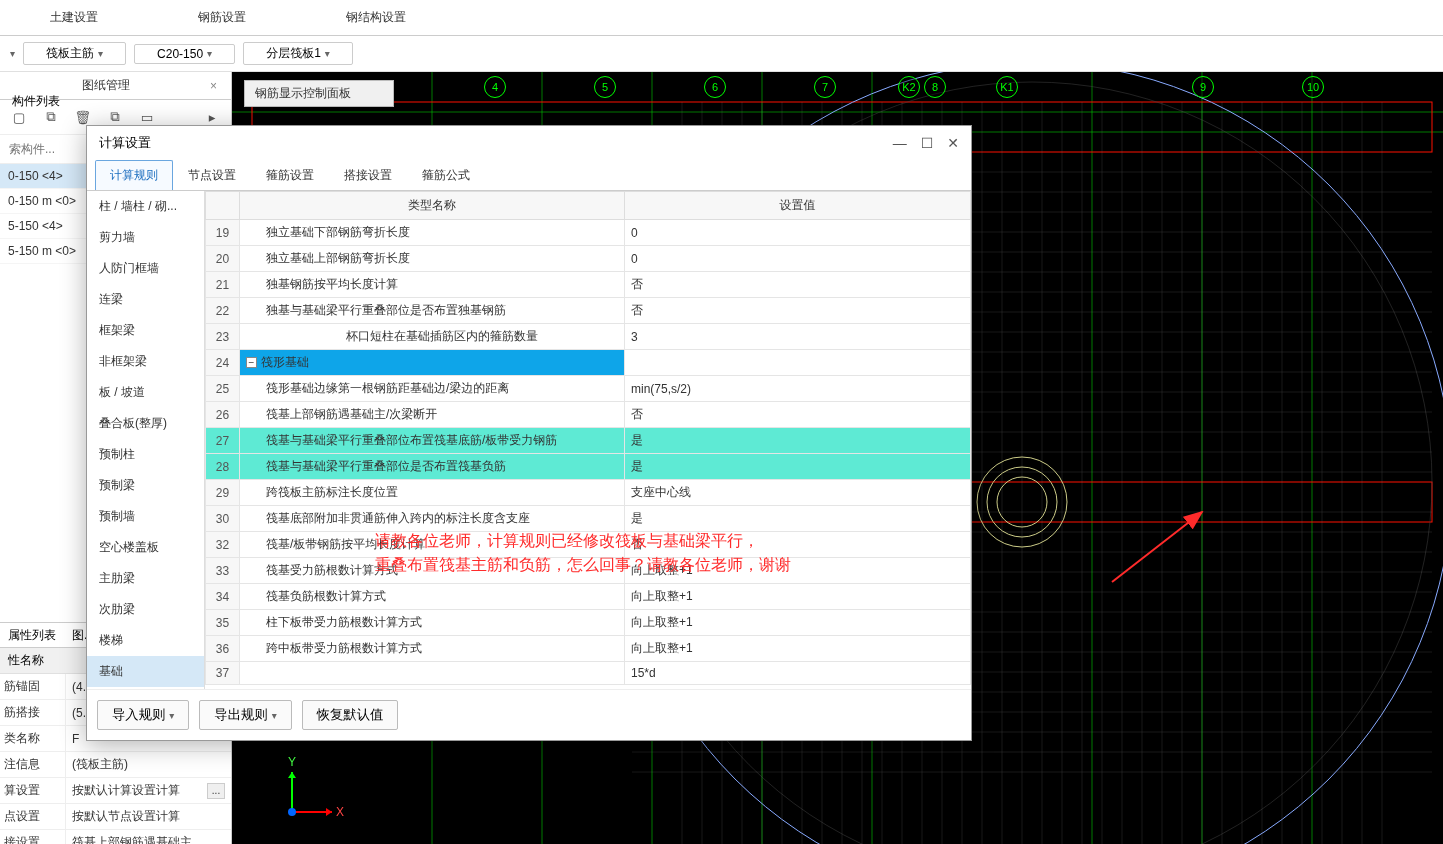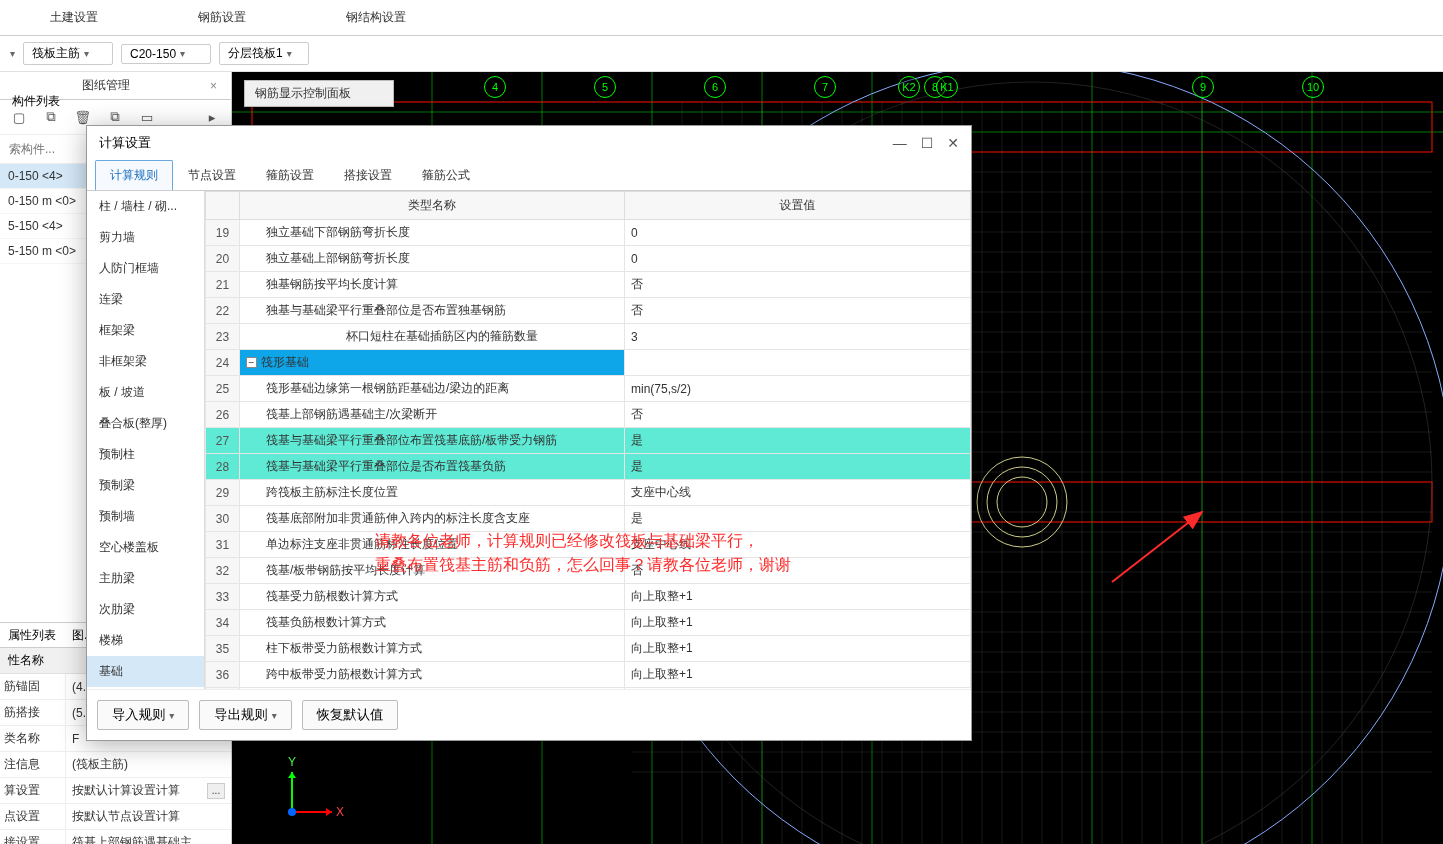--- a/index.html
+++ b/index.html
@@ -2,21 +2,21 @@
 <html><head>
 <meta charset="utf-8">
 <style>
 * { box-sizing: border-box; margin: 0; padding: 0; }
 body { font-family: "Microsoft YaHei", sans-serif; font-size: 12px; background: #fff; width: 1443px; height: 844px; overflow: hidden; position: relative; }
 
 .top-tabs { display: flex; border-bottom: 1px solid #ccc; height: 36px; align-items: center; }
 .top-tab { padding: 3px 50px; color: #333; }
 
 .dropdown-row { display: flex; gap: 8px; padding: 6px 10px; border-bottom: 1px solid #e0e0e0; height: 36px; align-items: center; }
-.dropdown { display: flex; align-items: center; gap: 4px; border: 1px solid #ccc; padding: 2px 8px; border-radius: 2px; min-width: 90px; background: #fff; }
+.dropdown { display: flex; align-items: center; gap: 4px; border: 1px solid #ccc; padding: 2px 22px; border-radius: 2px; min-width: 90px; background: #fff; }
 .chevron-down { font-size: 10px; color: #666; }
 
 .main-area { display: flex; height: calc(100% - 60px); }
 
 .left-panel { width: 232px; border-right: 1px solid #ccc; display: flex; flex-direction: column; }
 .left-tabs { display: flex; border-bottom: 1px solid #ccc; height: 28px; align-items: center; padding: 0 6px; gap: 10px; }
 .left-tab { padding: 4px 6px; color: #333; }
 .left-tab.active { color: #000; margin-top: 32px; }
 .close-x { margin-left: auto; padding: 0 8px; color: #888; cursor: pointer; }
 
@@ -228,21 +228,21 @@
       </g>
     </svg>
 
     <div class="grid-label" style="left:252px; top:4px;">4</div>
     <div class="grid-label" style="left:362px; top:4px;">5</div>
     <div class="grid-label" style="left:472px; top:4px;">6</div>
     <div class="grid-label" style="left:582px; top:4px;">7</div>
     <div class="grid-label" style="left:692px; top:4px;">8</div>
     <div class="grid-label" style="left:960px; top:4px;">9</div>
     <div class="grid-label" style="left:1070px; top:4px;">10</div>
-    <div class="grid-label" style="left:704px; top:4px; border-color:#0f0;">K1</div>
+    <div class="grid-label" style="left:764px; top:4px; border-color:#0f0;">K1</div>
     <div class="grid-label" style="left:666px; top:4px; border-color:#0f0;">K2</div>
 
     <div class="panel-header-bar">钢筋显示控制面板</div>
 
     <svg class="arrow-svg" style="left:0; top:0; width:1211px; height:784px;">
       <defs>
         <marker id="ah" markerWidth="10" markerHeight="8" refX="9" refY="4" orient="auto">
           <polygon points="0 0, 10 4, 0 8" fill="#ff2b2b"></polygon>
         </marker>
       </defs>
@@ -351,25 +351,20 @@
               <td class="num">29</td>
               <td class="name" style="padding-left: 26px;"><span>跨筏板主筋标注长度位置</span></td>
               <td>支座中心线</td>
             </tr>
             <tr>
               <td class="num">30</td>
               <td class="name" style="padding-left: 26px;"><span>筏基底部附加非贯通筋伸入跨内的标注长度含支座</span></td>
               <td>是</td>
             </tr>
             <tr>
-              <td class="num">31</td>
-              <td class="name" style="padding-left: 26px;"><span>单边标注支座非贯通筋标注长度位置</span></td>
-              <td>支座中心线</td>
-            </tr>
-            <tr>
               <td class="num">32</td>
               <td class="name" style="padding-left: 26px;"><span>筏基/板带钢筋按平均长度计算</span></td>
               <td>否</td>
             </tr>
             <tr>
               <td class="num">33</td>
               <td class="name" style="padding-left: 26px;"><span>筏基受力筋根数计算方式</span></td>
               <td>向上取整+1</td>
             </tr>
             <tr>

